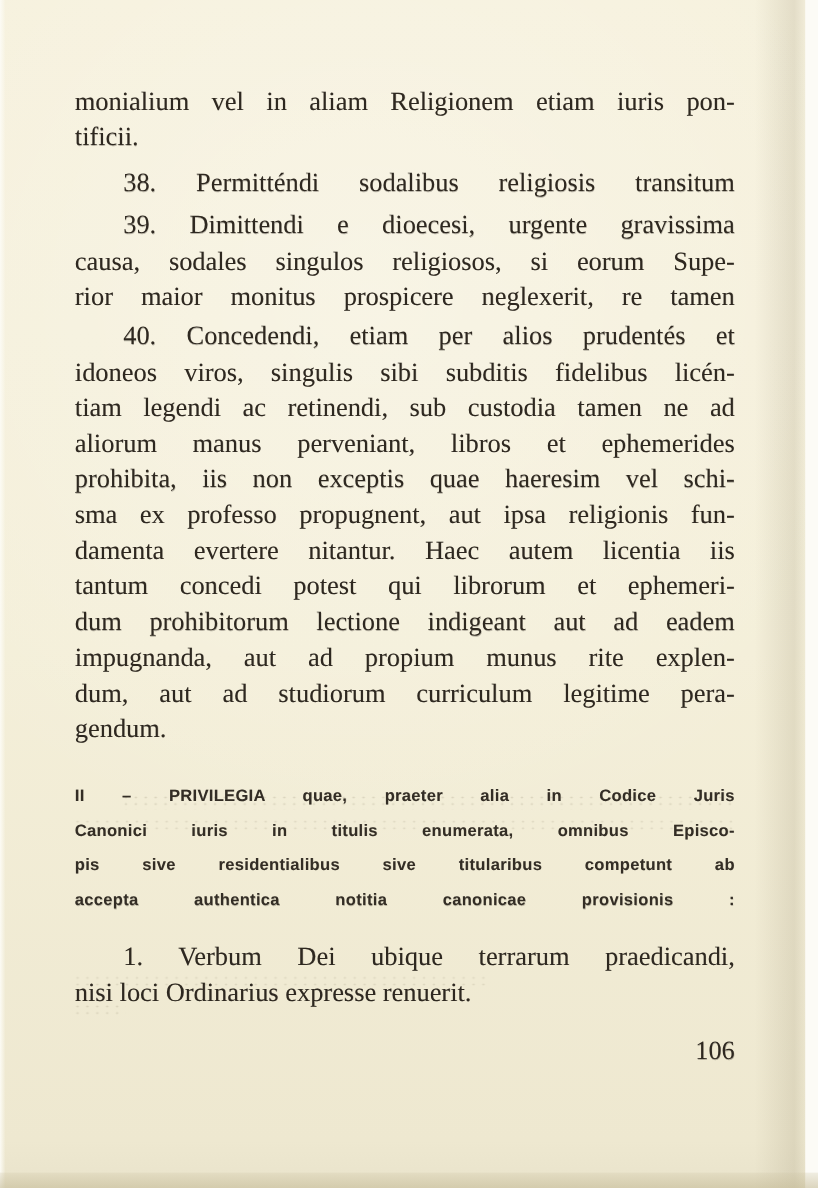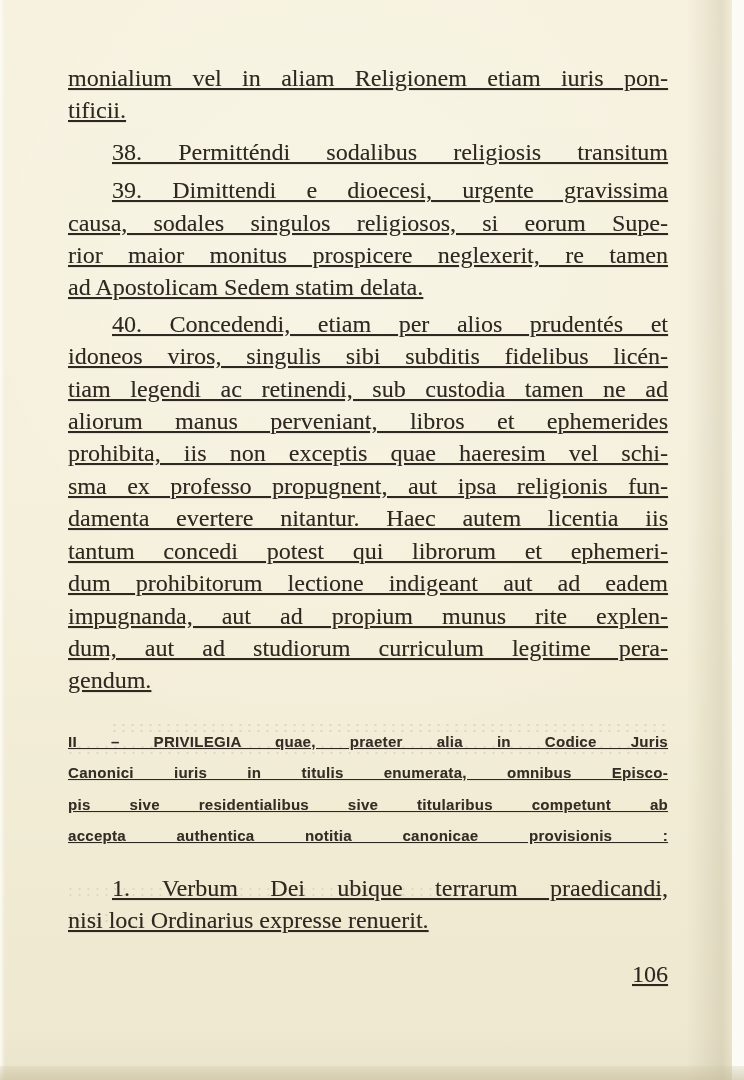--- a/index.html
+++ b/index.html
@@ -41,23 +41,22 @@
     filter: blur(0.4px);
     pointer-events: none;
   }
   .bleed.b1 { left: 110px; top: 722px; width: 556px; height: 14px; }
   .bleed.b2 { left: 66px;  top: 744px; width: 600px; height: 12px; opacity: 0.28; }
   .bleed.b3 { left: 66px;  top: 886px; width: 380px; height: 11px; opacity: 0.25; }
   .bleed.b4 { left: 66px;  top: 912px; width: 48px;  height: 12px; opacity: 0.30; }
 
   .textblock {
     position: absolute;
-    left: 68px; top: 62px; width: 600px;
+    left: 68px; top: 77px; width: 600px;
     z-index: 2;
-    text-decoration: underline;
   }
   .line {
     font-size: 24px;
     line-height: 32.4px;
     text-align: justify;
     text-align-last: justify;
     text-shadow: 0.3px 0.3px 0.5px rgba(46,40,32,0.30);
     white-space: nowrap;
   }
   .line.last { text-align-last: left; }
@@ -106,21 +105,20 @@
         <div class="line">monialium vel in aliam Religionem etiam iuris pon-</div>
         <div class="line last">tificii.</div>
       </div>
     <div class="para p38">
         <div class="line indent">38. Permitténdi sodalibus religiosis transitum</div>
       </div>
     <div class="para p39">
         <div class="line indent">39. Dimittendi e dioecesi, urgente gravissima</div>
         <div class="line">causa, sodales singulos religiosos, si eorum Supe-</div>
         <div class="line">rior maior monitus prospicere neglexerit, re tamen</div>
-        <div class="line last">ad Apostolicam Sedem statim delata.</div>
       </div>
     <div class="para p40">
         <div class="line indent">40. Concedendi, etiam per alios prudentés et</div>
         <div class="line">idoneos viros, singulis sibi subditis fidelibus licén-</div>
         <div class="line">tiam legendi ac retinendi, sub custodia tamen ne ad</div>
         <div class="line">aliorum manus perveniant, libros et ephemerides</div>
         <div class="line">prohibita, iis non exceptis quae haeresim vel schi-</div>
         <div class="line">sma ex professo propugnent, aut ipsa religionis fun-</div>
         <div class="line">damenta evertere nitantur. Haec autem licentia iis</div>
         <div class="line">tantum concedi potest qui librorum et ephemeri-</div>

